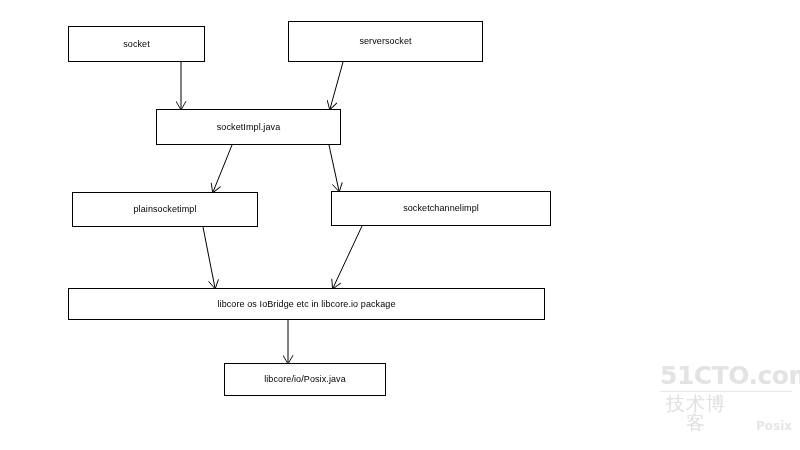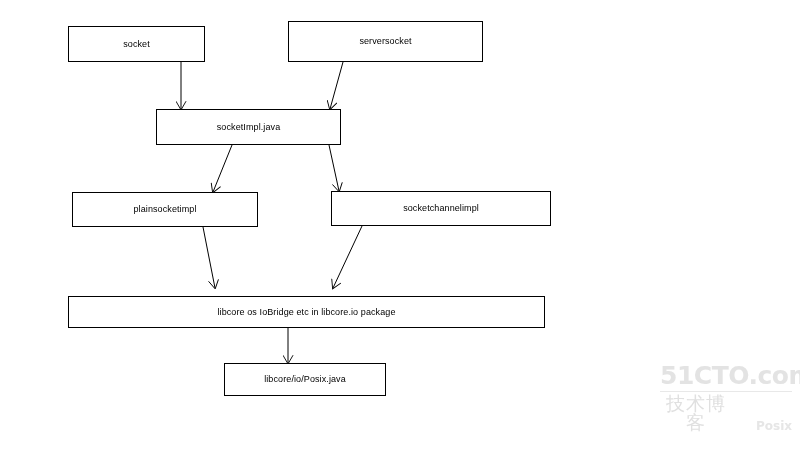--- a/index.html
+++ b/index.html
@@ -118,21 +118,21 @@
   </div>
 
   <div class="node-box" style="left:72px;  top:192px; width:186px; height:35px;text-align:right;">
     <span class="node-label">plainsocketimpl</span>
   </div>
 
   <div class="node-box" style="left:331px; top:191px; width:220px; height:35px;">
     <span class="node-label">socketchannelimpl</span>
   </div>
 
-  <div class="node-box" style="left:68px;  top:296px; width:477px; height:32px;text-align:right;">
+  <div class="node-box" style="left:68px;  top:288px; width:477px; height:32px;text-align:right;">
     <span class="node-label">libcore os IoBridge etc in libcore.io package</span>
   </div>
 
   <div class="node-box" style="left:224px; top:363px; width:162px; height:33px;">
     <span class="node-label">libcore/io/Posix.java</span>
   </div>
 
   <div class="watermark">
     <div class="wm-top">51CTO.com</div>
     <div class="wm-rule"></div>

